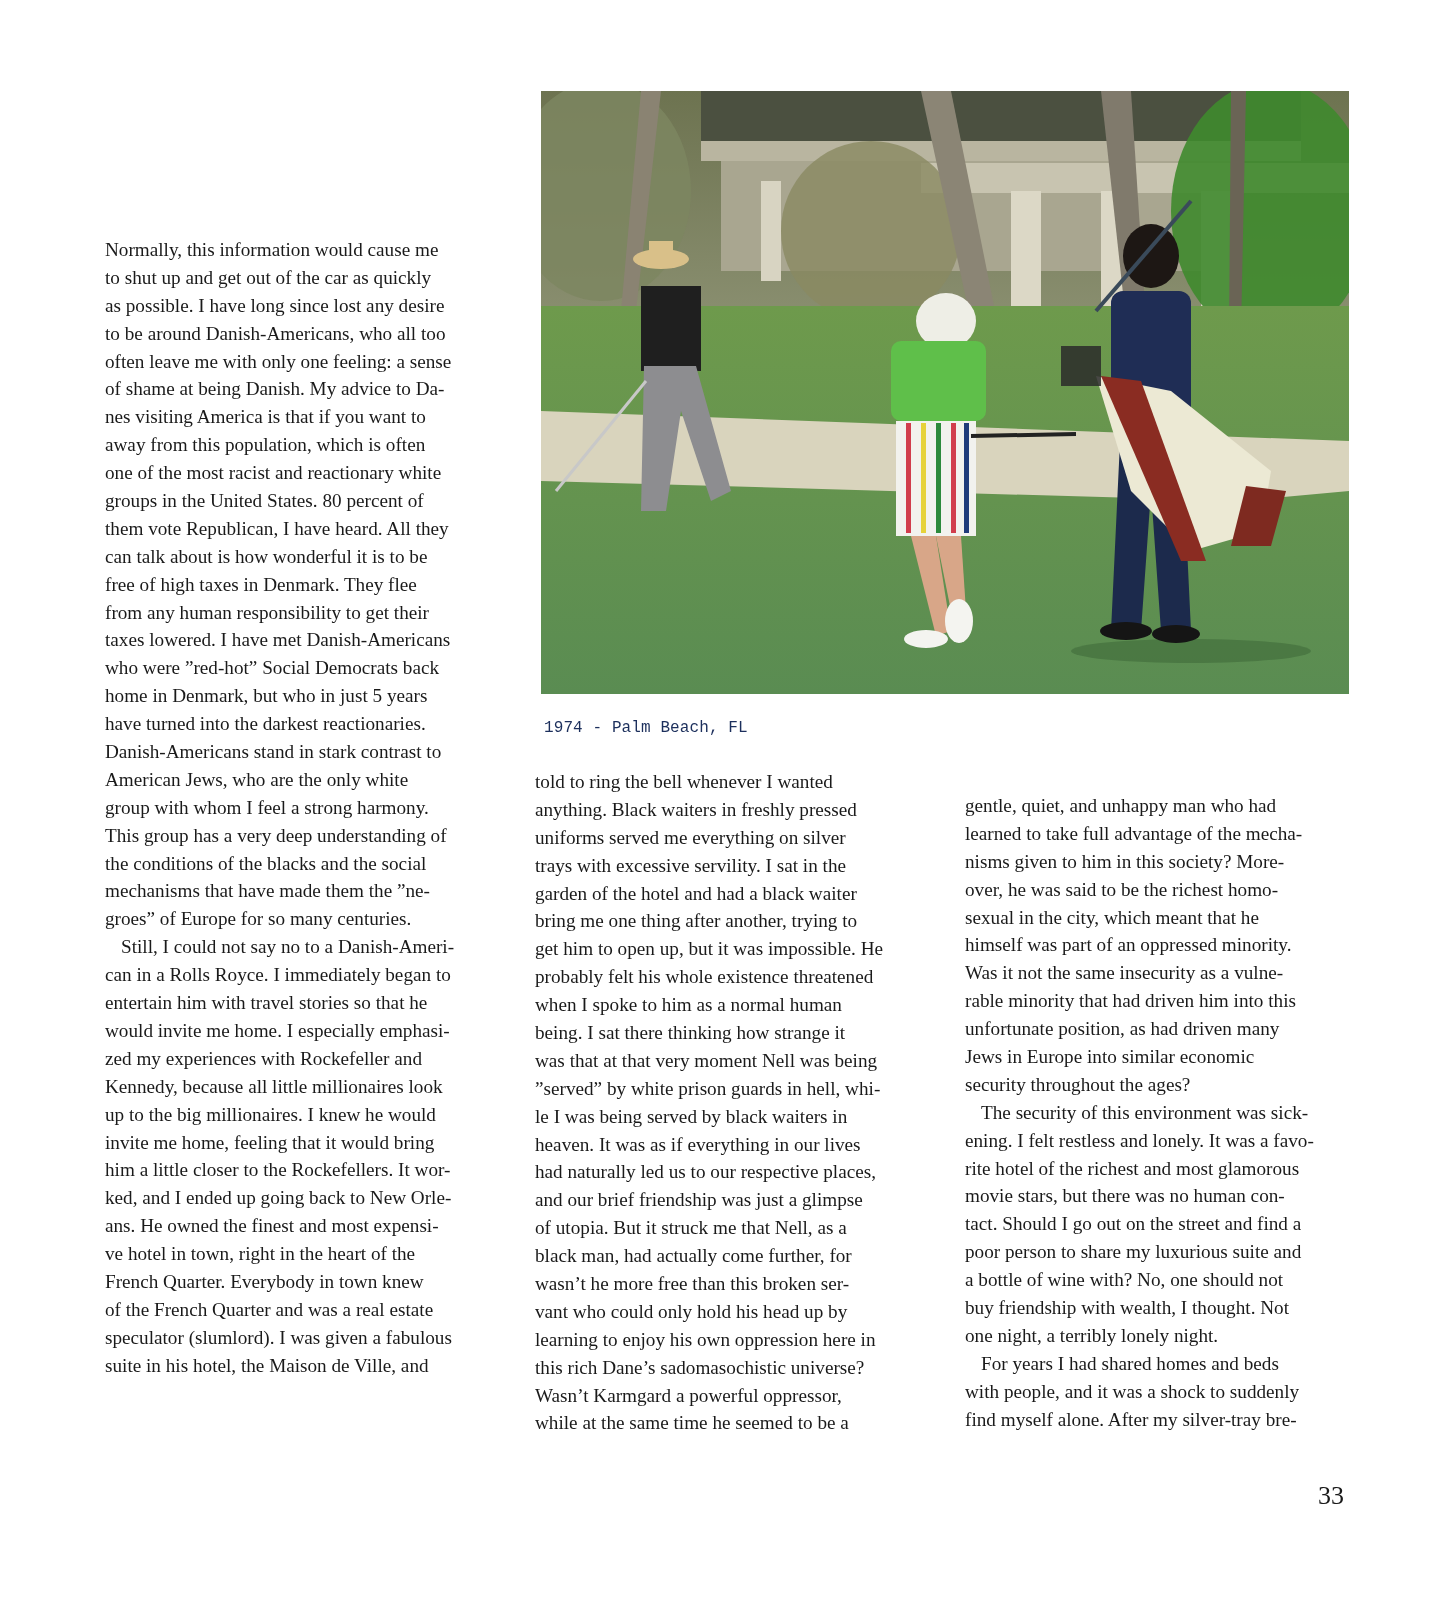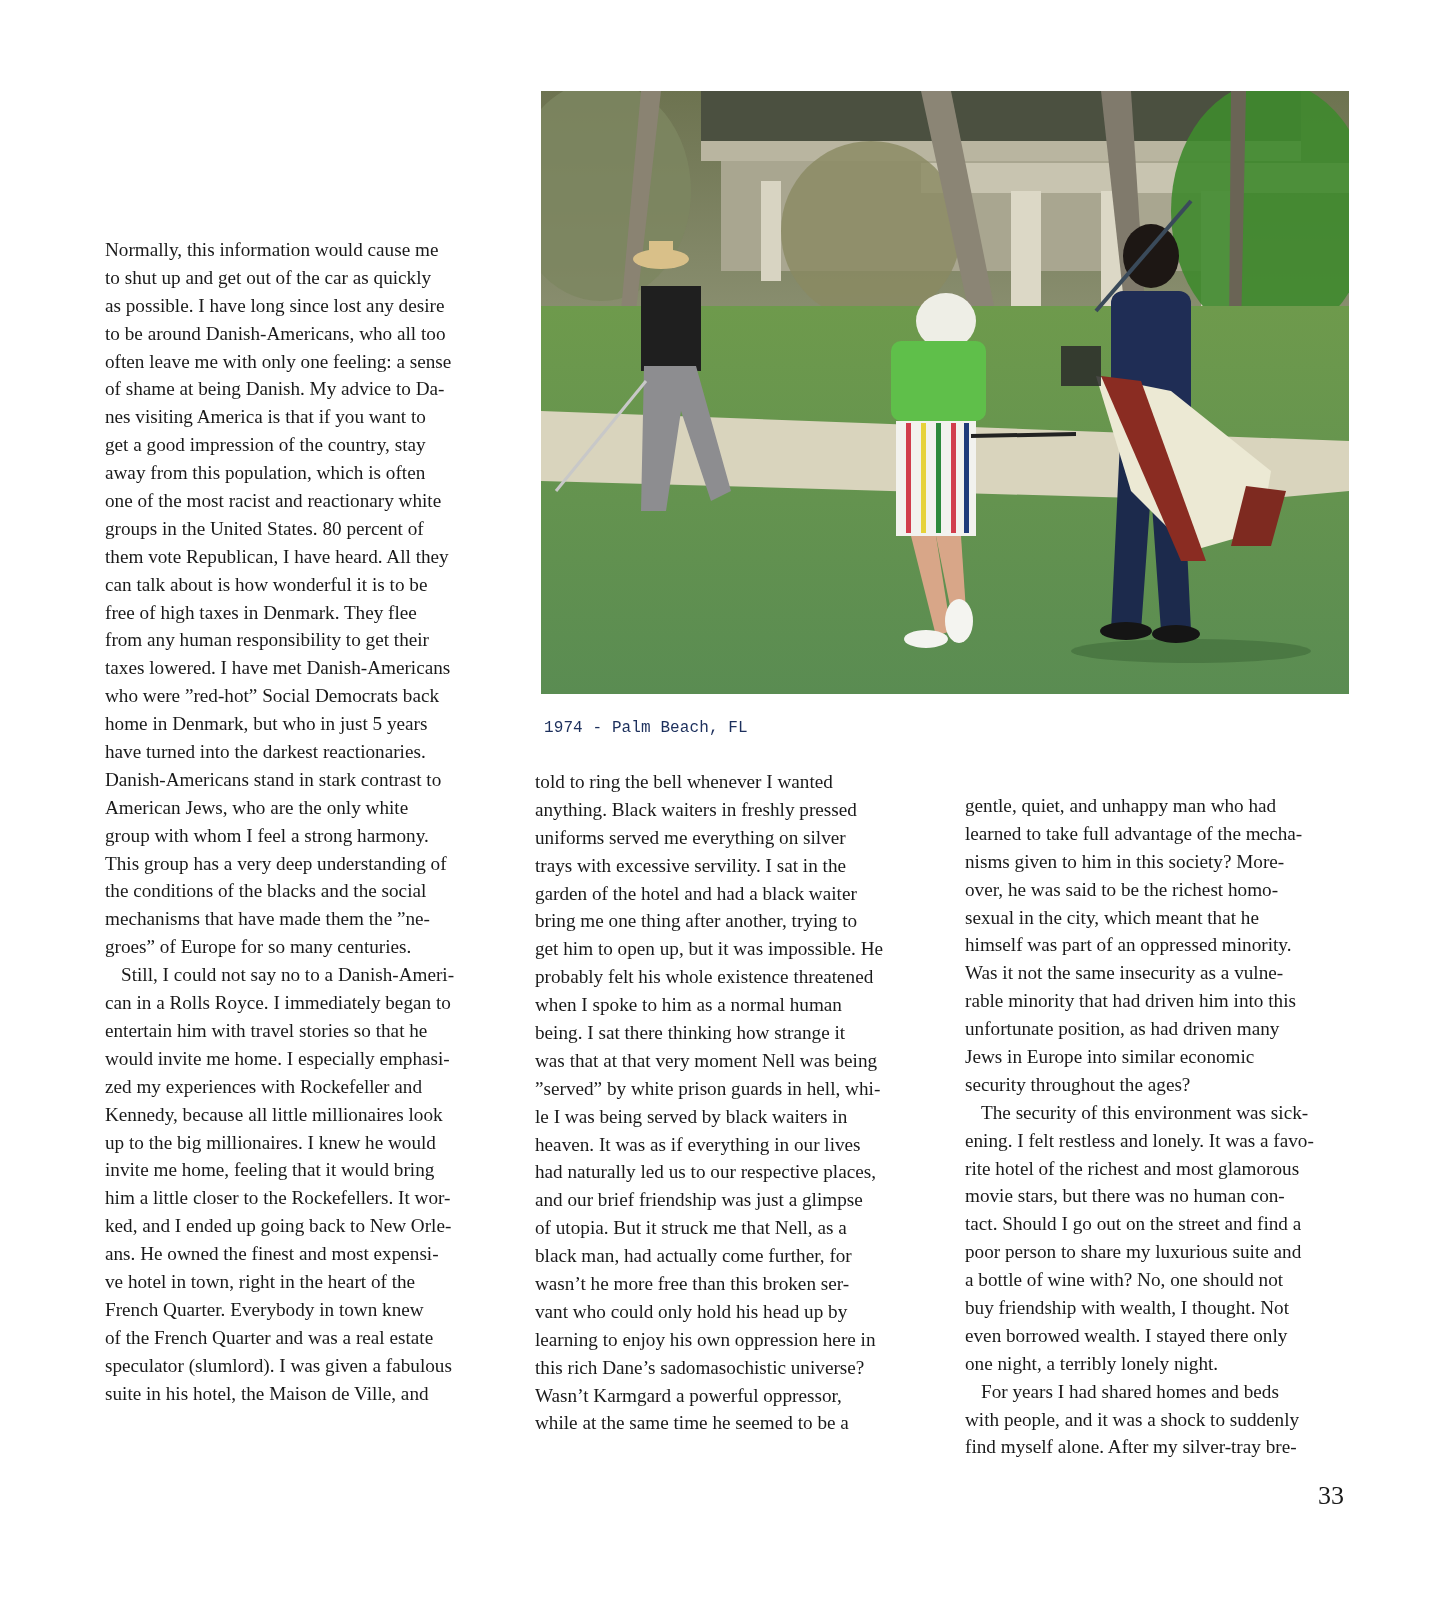--- a/index.html
+++ b/index.html
@@ -53,21 +53,20 @@
 <div class="page">
 
   <div class="col" id="col1">
       <span class="line">Normally, this information would cause me</span>
       <span class="line">to shut up and get out of the car as quickly</span>
       <span class="line">as possible. I have long since lost any desire</span>
       <span class="line">to be around Danish-Americans, who all too</span>
       <span class="line">often leave me with only one feeling: a sense</span>
       <span class="line">of shame at being Danish. My advice to Da-</span>
       <span class="line">nes visiting America is that if you want to</span>
-      <span class="line">get a good impression of the country, stay</span>
       <span class="line">away from this population, which is often</span>
       <span class="line">one of the most racist and reactionary white</span>
       <span class="line">groups in the United States. 80 percent of</span>
       <span class="line">them vote Republican, I have heard. All they</span>
       <span class="line">can talk about is how wonderful it is to be</span>
       <span class="line">free of high taxes in Denmark. They flee</span>
       <span class="line">from any human responsibility to get their</span>
       <span class="line">taxes lowered. I have met Danish-Americans</span>
       <span class="line">who were ”red-hot” Social Democrats back</span>
       <span class="line">home in Denmark, but who in just 5 years</span>
@@ -215,21 +214,20 @@
       <span class="line">Jews in Europe into similar economic</span>
       <span class="line">security throughout the ages?</span>
       <span class="line indent">The security of this environment was sick-</span>
       <span class="line">ening. I felt restless and lonely. It was a favo-</span>
       <span class="line">rite hotel of the richest and most glamorous</span>
       <span class="line">movie stars, but there was no human con-</span>
       <span class="line">tact. Should I go out on the street and find a</span>
       <span class="line">poor person to share my luxurious suite and</span>
       <span class="line">a bottle of wine with? No, one should not</span>
       <span class="line">buy friendship with wealth, I thought. Not</span>
-      <span class="line">even borrowed wealth. I stayed there only</span>
       <span class="line">one night, a terribly lonely night.</span>
       <span class="line indent">For years I had shared homes and beds</span>
       <span class="line">with people, and it was a shock to suddenly</span>
       <span class="line">find myself alone. After my silver-tray bre-</span>
     </div>
 
   <div class="page-number">33</div>
 </div>
 
 </body></html>

